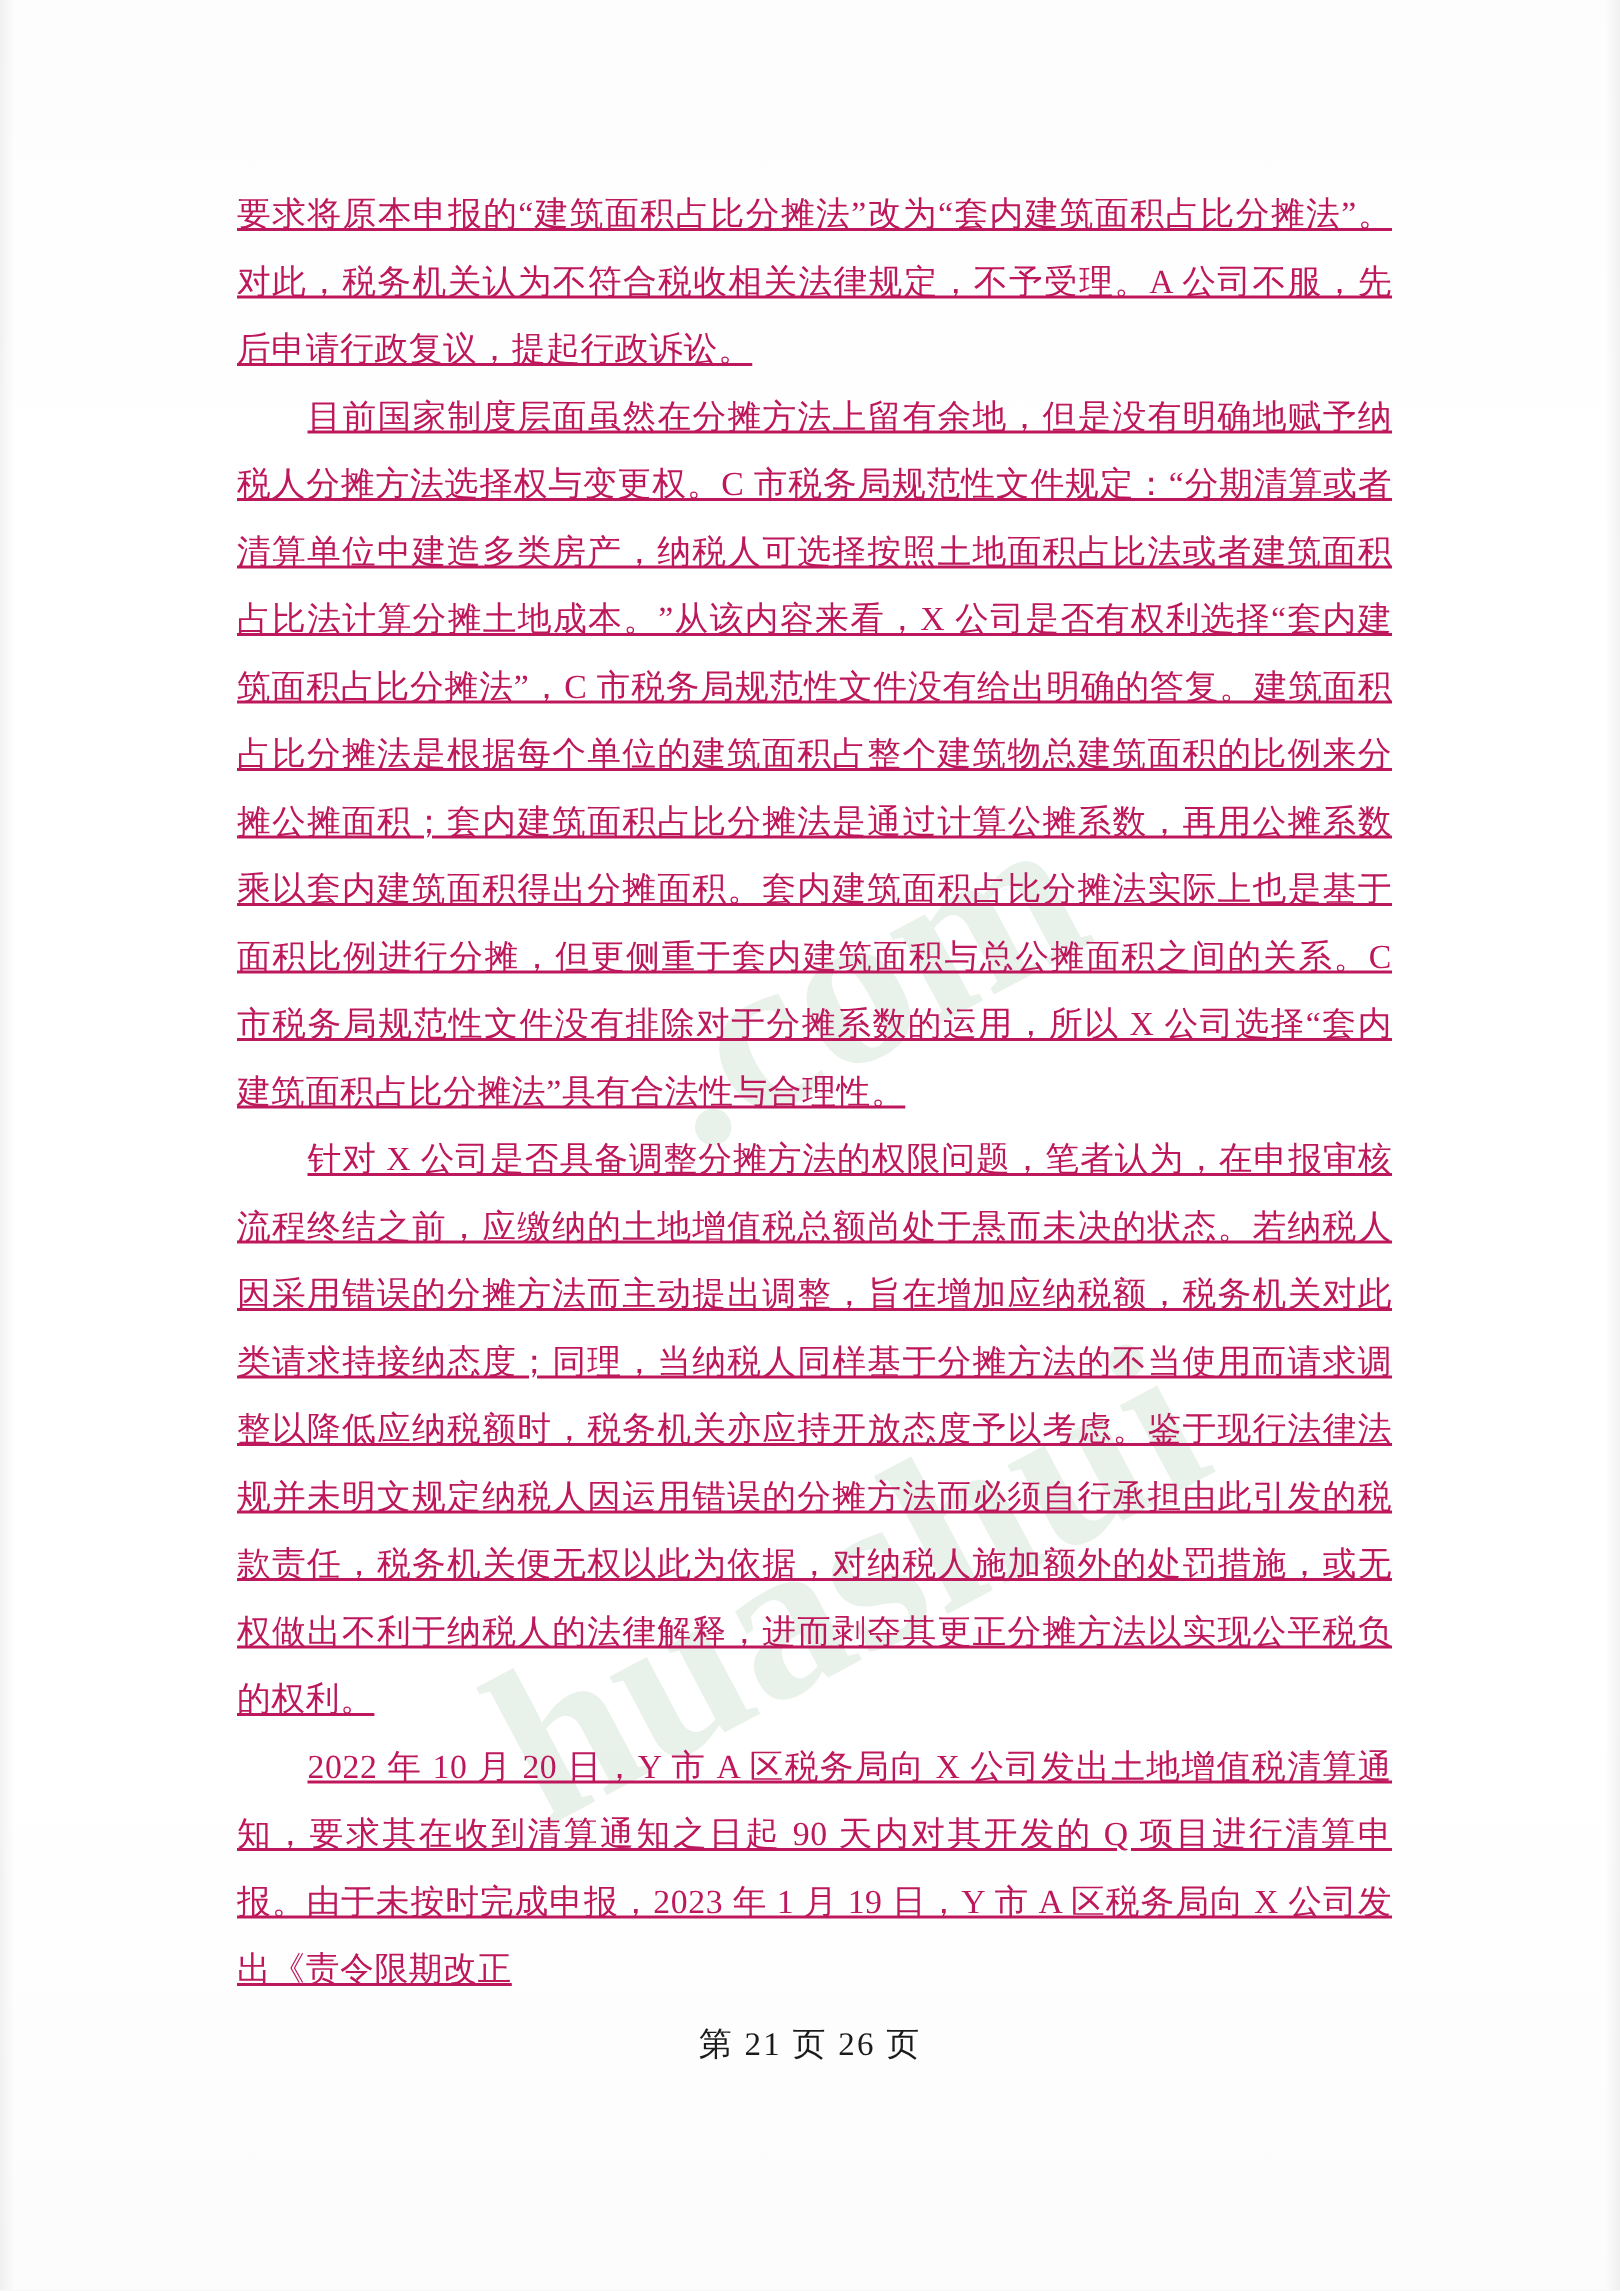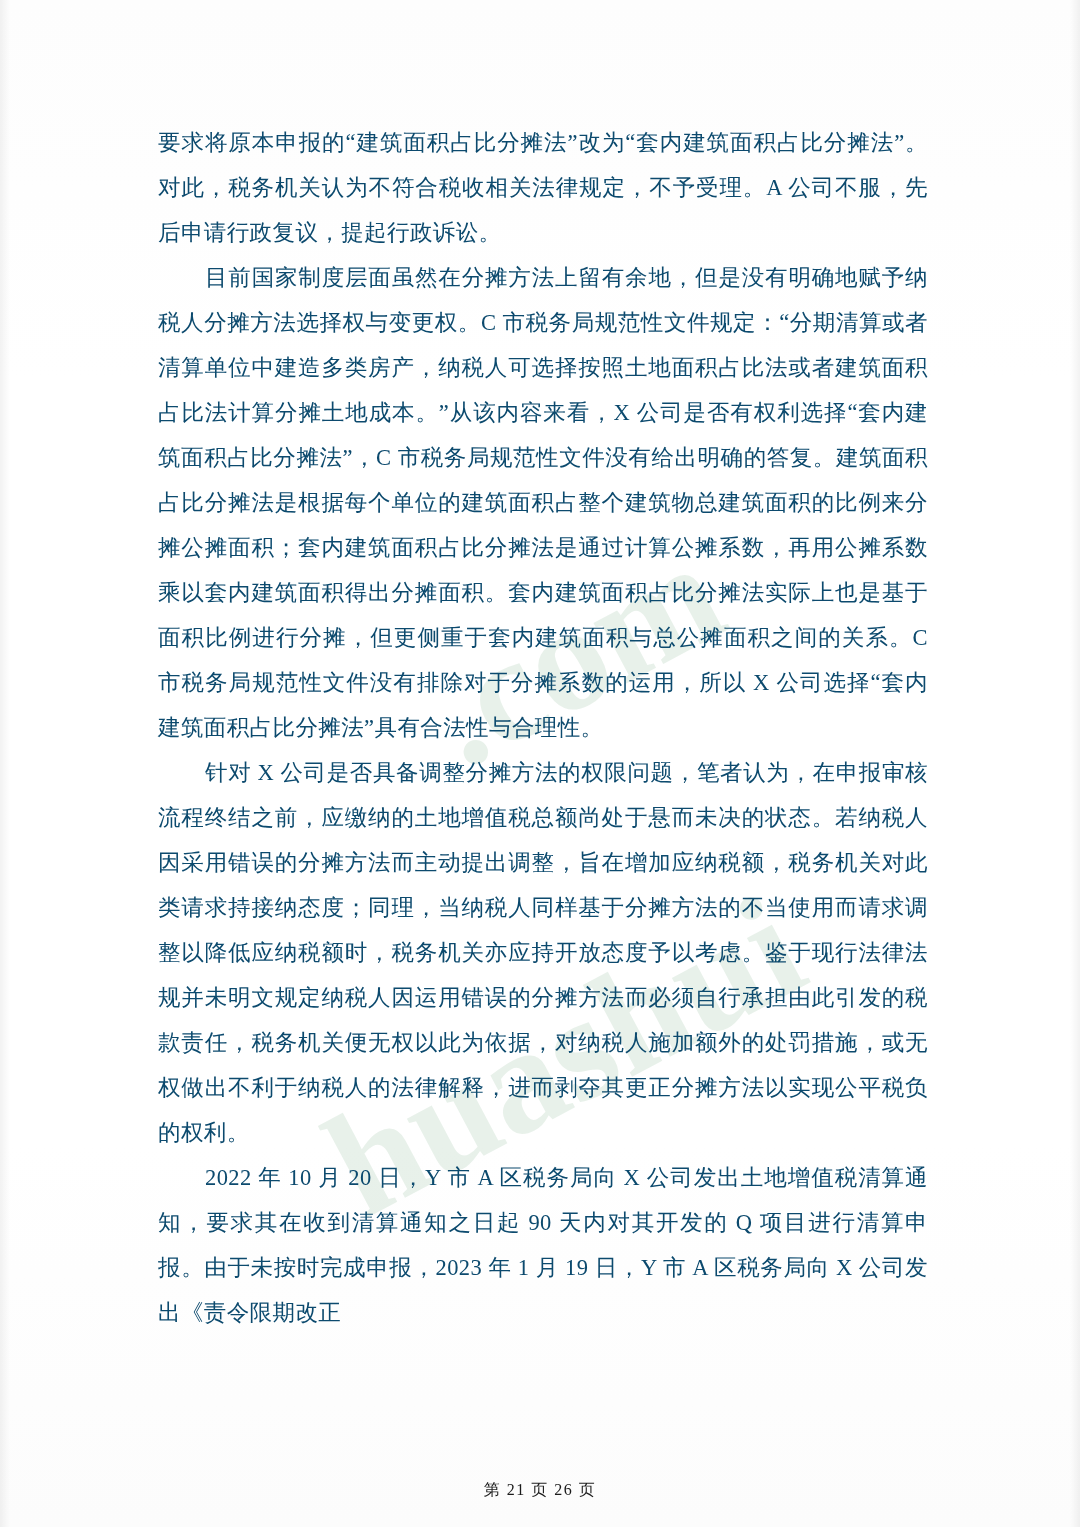--- a/index.html
+++ b/index.html
@@ -23,47 +23,48 @@
   .content {
     position: absolute;
     left: 158px;
     top: 120px;
     width: 770px;
   }
   .para {
     font-family: "Liberation Serif", "DejaVu Serif", serif;
     font-size: 22.5px;
     line-height: 45px;
-    color: #0c4a6e;
+    color: #be185d;
     text-align: justify;
     text-justify: inter-ideograph;
     letter-spacing: 0.4px;
     margin: 0 0 0 0;
+    text-decoration: underline;
   }
   .indent {
     text-indent: 47px;
   }
   .heading {
     font-family: "Liberation Serif", "DejaVu Serif", serif;
     font-size: 23px;
     line-height: 46px;
     font-weight: bold;
     color: #111111;
     text-indent: 47px;
     margin: 14px 0 6px 0;
     letter-spacing: 0.6px;
   }
   .footer {
     position: absolute;
     left: 0;
     right: 0;
-    top: 1480px;
+    top: 1348px;
     text-align: center;
     font-family: "Liberation Serif", "DejaVu Serif", serif;
-    font-size: 16px;
+    font-size: 22px;
     color: #1b1b1b;
     letter-spacing: 1.5px;
   }
   .watermark {
     position: absolute;
     left: 200px;
     top: 430px;
     width: 740px;
     height: 780px;
     pointer-events: none;

